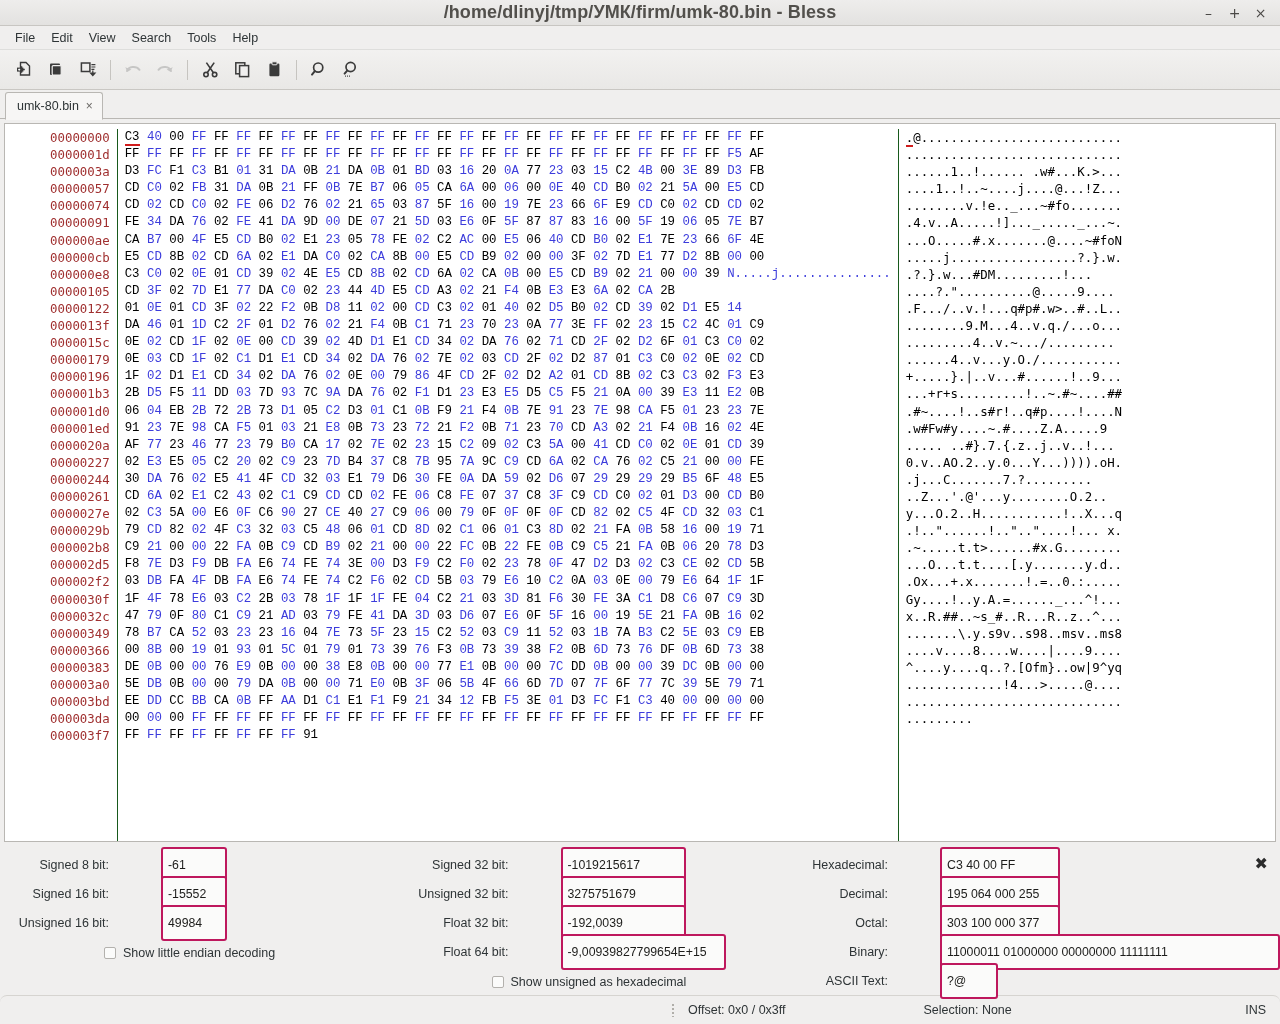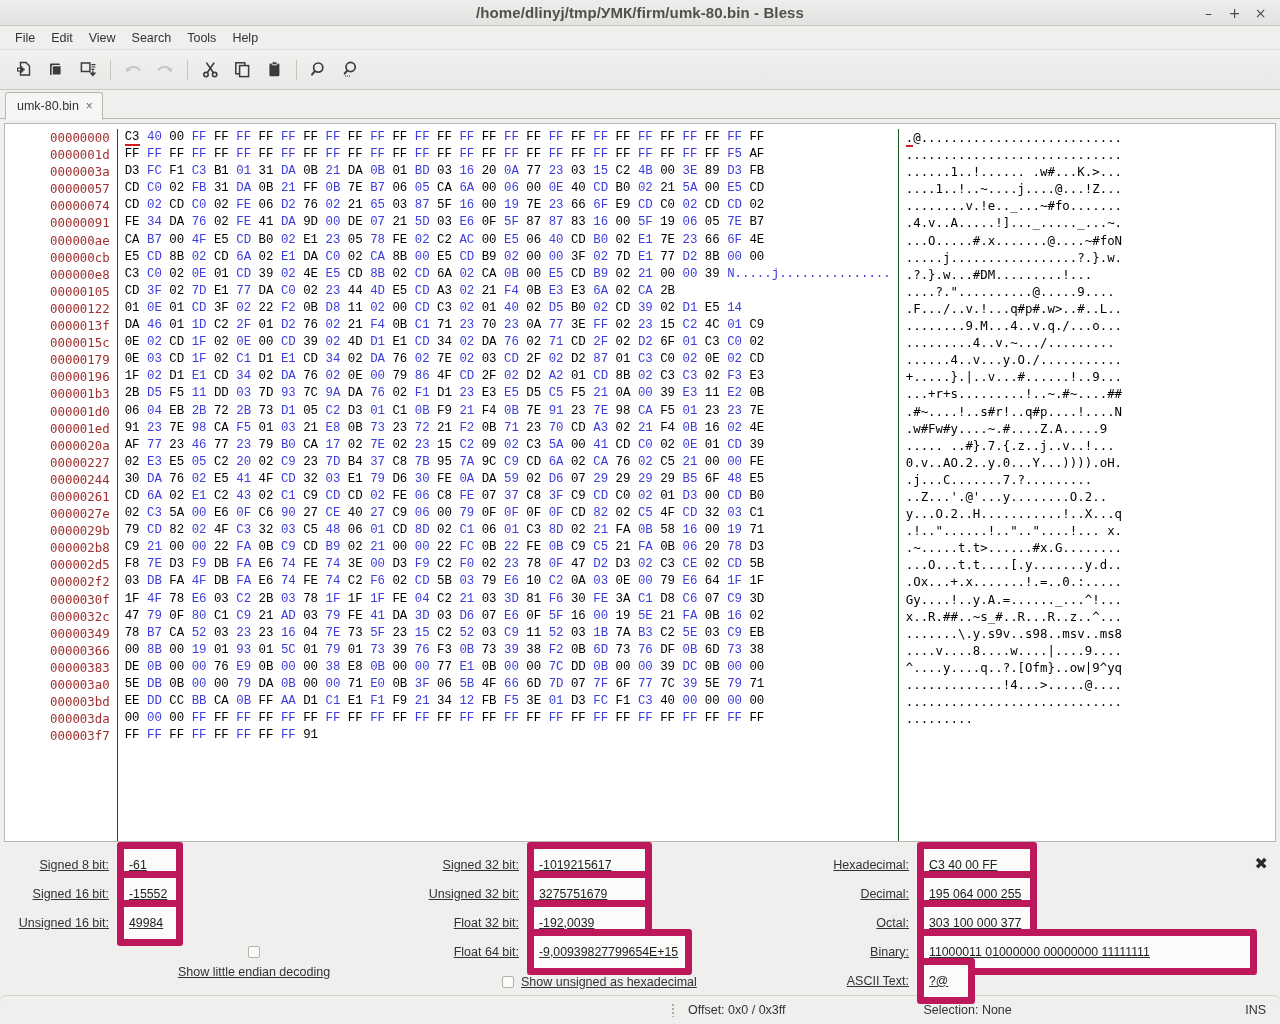--- a/index.html
+++ b/index.html
@@ -15,21 +15,21 @@
 
   
   .titlebar{
     height:25px;flex:0 0 25px;
     background:linear-gradient(to bottom,#eeedec 0%,#e3e2e0 100%);
     border-bottom:1px solid #c8c6c2;
     display:flex;align-items:center;position:relative;
   }
   .titlebar .title{
     position:absolute;left:0;right:0;text-align:center;
-    font-size:15px;font-weight:bold;color:#52504c;
+    font-size:18px;font-weight:bold;color:#52504c;
     letter-spacing:.1px;
   }
   .winbtns{margin-left:auto;display:flex;align-items:center;gap:13px;padding-right:13px;z-index:2;}
   .winbtn{width:13px;height:13px;display:flex;align-items:center;justify-content:center;
           color:#4b4947;font-size:14px;line-height:1;cursor:pointer;font-family:"DejaVu Sans",sans-serif;}
 
   
   .menubar{
     height:23px;flex:0 0 23px;display:flex;align-items:center;
     padding-left:7px;background:#f0efee;
@@ -99,47 +99,48 @@
   .cursor-under{border-bottom:2px solid #d01c1c;}
 
   
   .inspector{
     flex:0 0 auto;
     background:#f0efee;
     padding:12px 0 4px 0;
     position:relative;
     display:flex;
   }
-  .insp-col{display:flex;flex-direction:column;gap:8px;text-decoration:underline;}
+  .insp-col{display:flex;flex-direction:column;gap:8px;}
   .insp-col.c1{width:400px;padding-left:4px;}
   .insp-col.c2{width:400px;}
   .insp-col.c3{flex:1 1 auto;}
   .frow{display:flex;align-items:center;height:21px;}
   .flabel{font-size:12.5px;color:#2e3436;text-align:right;padding-right:8px;white-space:nowrap;}
   .c1 .flabel{width:105px;}
   .c2 .flabel{width:115px;}
   .c3 .flabel{width:105px;}
   .finput{
     height:21px;box-sizing:border-box;
     background:#fbfbfa;
-    border:7px solid #be185d;
+    border:2px solid #be185d;
     border-radius:3px;
     font-family:"Liberation Sans",sans-serif;
     font-size:12.3px;color:#1d1d1b;
     padding:16px 5px;
     outline:none;
+    margin-left:44px;
   }
   .w-sm{width:66px;}
   .w-md{width:120px;}
   .w-lg{width:125px;}
   .w-xl{width:165px;}
   .w-bin{width:340px;}
   .w-asc{width:58px;}
   .chkrow{display:flex;align-items:center;gap:7px;margin-top:5px;}
-  .c1 .chkrow{padding-left:100px;flex-direction:column;}
+  .c1 .chkrow{padding-left:100px;}
   .c2 .chkrow{padding-left:98px;}
   .chk{
     width:12px;height:12px;box-sizing:border-box;
     background:#fbfbfa;border:1px solid #b3b1ad;border-radius:2px;
     cursor:pointer;flex:0 0 12px;
   }
   .chklabel{font-size:12.5px;color:#2e3436;}
   .closepanel{
     position:absolute;right:12px;top:14px;
     font-size:16px;color:#2b2b2b;cursor:pointer;

